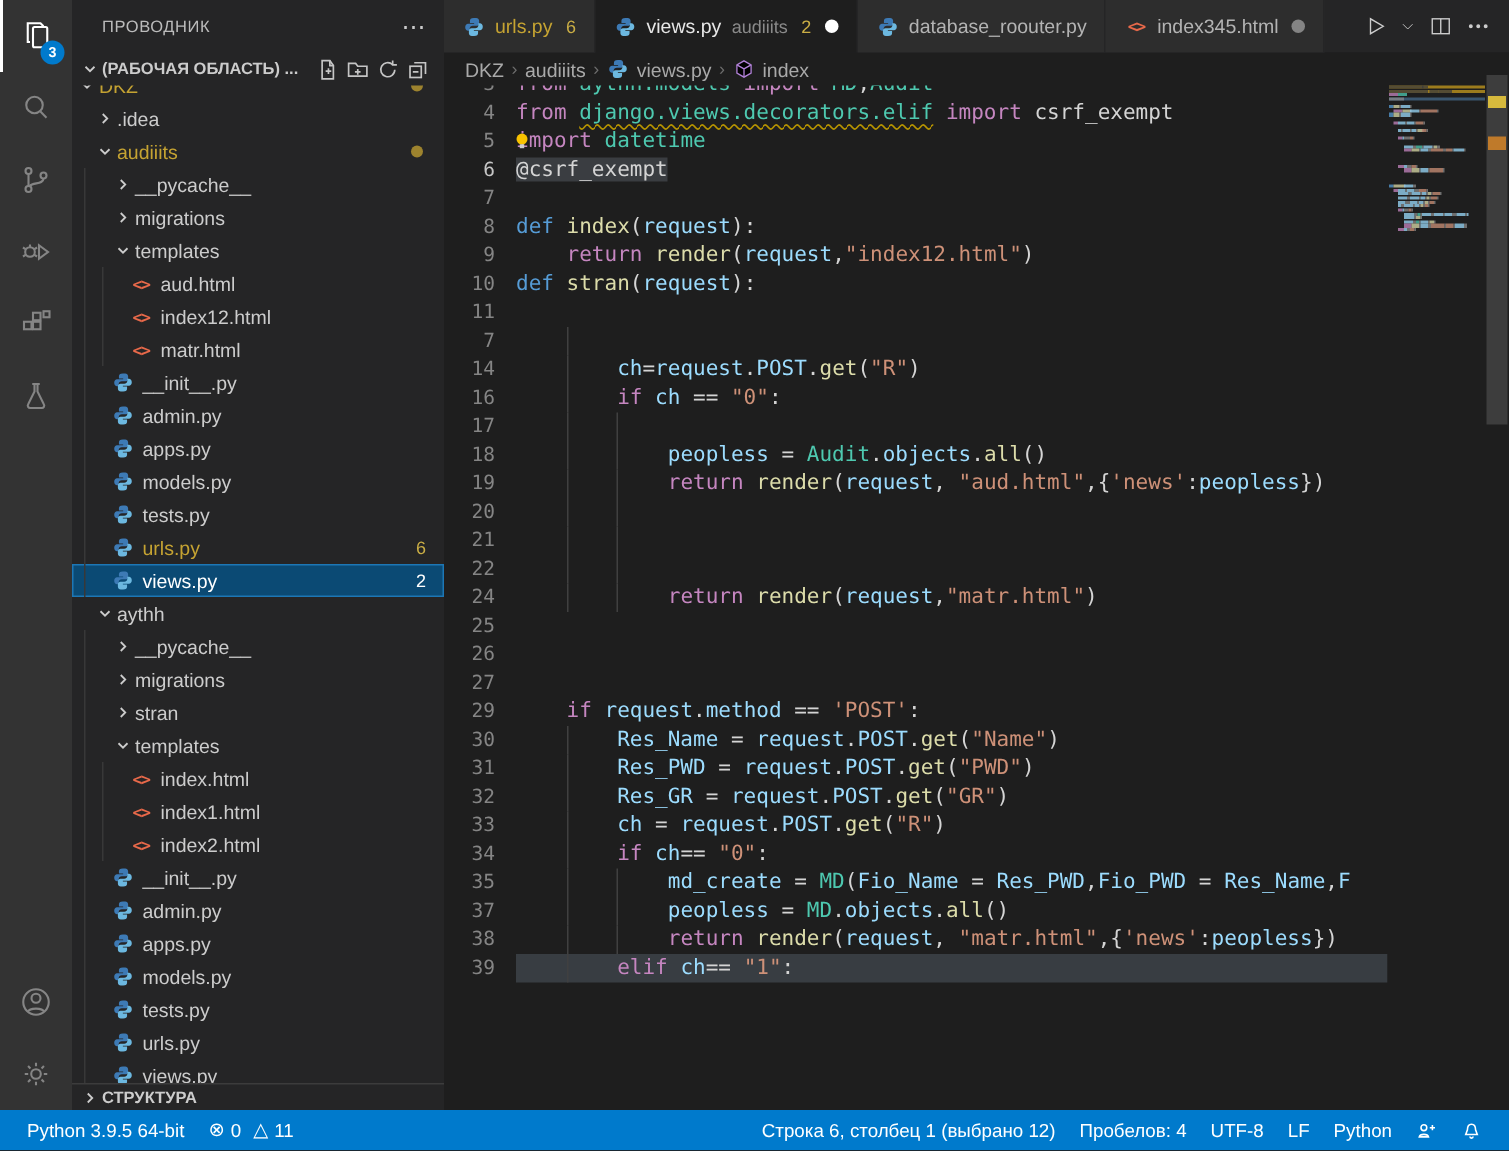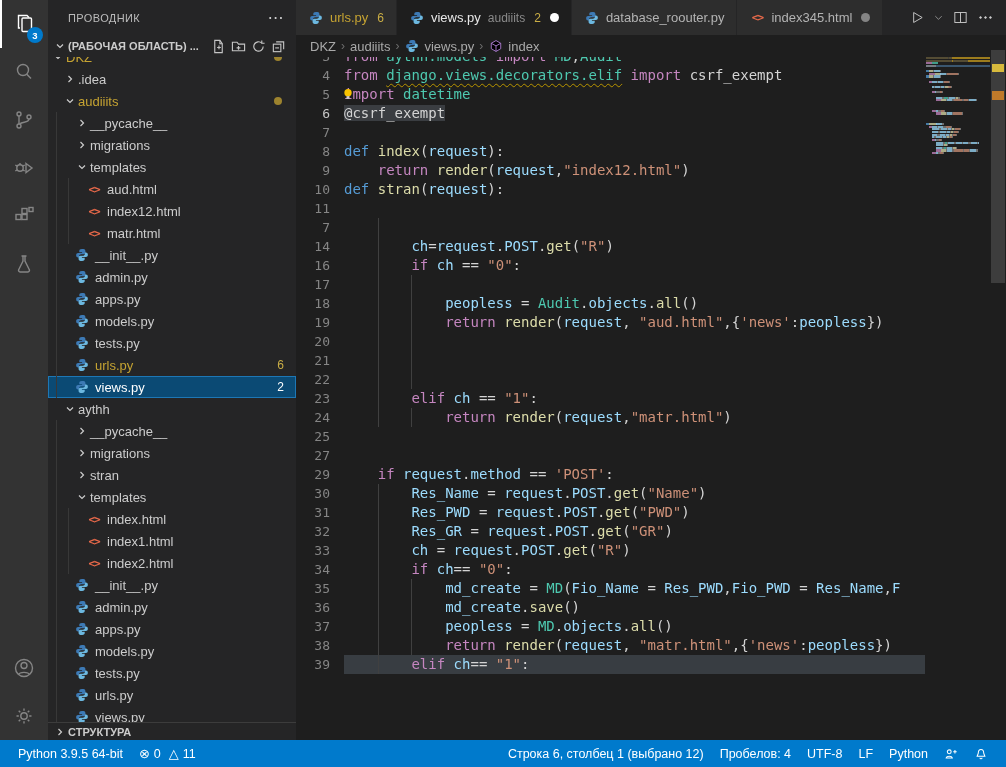--- a/index.html
+++ b/index.html
@@ -684,32 +684,31 @@
           <div class="cl-row"><span class="ln">11</span><span class="ctext"></span></div>
           <div class="cl-row"><span class="ln">7</span><span class="ctext"><span class="iguide" style="left: 4ch;"></span></span></div>
           <div class="cl-row"><span class="ln">14</span><span class="ctext"><span class="iguide" style="left: 4ch;"></span><span class="pl">        </span><span class="va">ch</span><span class="pl">=</span><span class="va">request</span><span class="pl">.</span><span class="va">POST</span><span class="pl">.</span><span class="fn">get</span><span class="pl">(</span><span class="st">"R"</span><span class="pl">)</span></span></div>
           <div class="cl-row"><span class="ln">16</span><span class="ctext"><span class="iguide" style="left: 4ch;"></span><span class="pl">        </span><span class="kw">if </span><span class="va">ch</span><span class="pl"> == </span><span class="st">"0"</span><span class="pl">:</span></span></div>
           <div class="cl-row"><span class="ln">17</span><span class="ctext"><span class="iguide" style="left: 4ch;"></span><span class="iguide" style="left: 8ch;"></span></span></div>
           <div class="cl-row"><span class="ln">18</span><span class="ctext"><span class="iguide" style="left: 4ch;"></span><span class="iguide" style="left: 8ch;"></span><span class="pl">            </span><span class="va">peopless</span><span class="pl"> = </span><span class="cl">Audit</span><span class="pl">.</span><span class="va">objects</span><span class="pl">.</span><span class="fn">all</span><span class="pl">()</span></span></div>
           <div class="cl-row"><span class="ln">19</span><span class="ctext"><span class="iguide" style="left: 4ch;"></span><span class="iguide" style="left: 8ch;"></span><span class="pl">            </span><span class="kw">return </span><span class="fn">render</span><span class="pl">(</span><span class="va">request</span><span class="pl">, </span><span class="st">"aud.html"</span><span class="pl">,{</span><span class="st">'news'</span><span class="pl">:</span><span class="va">peopless</span><span class="pl">})</span></span></div>
           <div class="cl-row"><span class="ln">20</span><span class="ctext"><span class="iguide" style="left: 4ch;"></span><span class="iguide" style="left: 8ch;"></span></span></div>
           <div class="cl-row"><span class="ln">21</span><span class="ctext"><span class="iguide" style="left: 4ch;"></span><span class="iguide" style="left: 8ch;"></span></span></div>
           <div class="cl-row"><span class="ln">22</span><span class="ctext"><span class="iguide" style="left: 4ch;"></span><span class="iguide" style="left: 8ch;"></span></span></div>
-          <div class="cl-row"><span class="ln">23</span><span class="ctext"><span class="iguide" style="left: 4ch;"></span><span class="pl">        </span><span class="kw">elif </span><span class="va">ch</span><span class="pl"> == </span><span class="st">"1"</span><span class="pl">:</span></span></div>
           <div class="cl-row"><span class="ln">24</span><span class="ctext"><span class="iguide" style="left: 4ch;"></span><span class="iguide" style="left: 8ch;"></span><span class="pl">            </span><span class="kw">return </span><span class="fn">render</span><span class="pl">(</span><span class="va">request</span><span class="pl">,</span><span class="st">"matr.html"</span><span class="pl">)</span></span></div>
           <div class="cl-row"><span class="ln">25</span><span class="ctext"></span></div>
+          <div class="cl-row"><span class="ln">26</span><span class="ctext"></span></div>
           <div class="cl-row"><span class="ln">27</span><span class="ctext"></span></div>
           <div class="cl-row"><span class="ln">29</span><span class="ctext"><span class="pl">    </span><span class="kw">if </span><span class="va">request</span><span class="pl">.</span><span class="va">method</span><span class="pl"> == </span><span class="st">'POST'</span><span class="pl">:</span></span></div>
           <div class="cl-row"><span class="ln">30</span><span class="ctext"><span class="iguide" style="left: 4ch;"></span><span class="pl">        </span><span class="va">Res_Name</span><span class="pl"> = </span><span class="va">request</span><span class="pl">.</span><span class="va">POST</span><span class="pl">.</span><span class="fn">get</span><span class="pl">(</span><span class="st">"Name"</span><span class="pl">)</span></span></div>
           <div class="cl-row"><span class="ln">31</span><span class="ctext"><span class="iguide" style="left: 4ch;"></span><span class="pl">        </span><span class="va">Res_PWD</span><span class="pl"> = </span><span class="va">request</span><span class="pl">.</span><span class="va">POST</span><span class="pl">.</span><span class="fn">get</span><span class="pl">(</span><span class="st">"PWD"</span><span class="pl">)</span></span></div>
           <div class="cl-row"><span class="ln">32</span><span class="ctext"><span class="iguide" style="left: 4ch;"></span><span class="pl">        </span><span class="va">Res_GR</span><span class="pl"> = </span><span class="va">request</span><span class="pl">.</span><span class="va">POST</span><span class="pl">.</span><span class="fn">get</span><span class="pl">(</span><span class="st">"GR"</span><span class="pl">)</span></span></div>
           <div class="cl-row"><span class="ln">33</span><span class="ctext"><span class="iguide" style="left: 4ch;"></span><span class="pl">        </span><span class="va">ch</span><span class="pl"> = </span><span class="va">request</span><span class="pl">.</span><span class="va">POST</span><span class="pl">.</span><span class="fn">get</span><span class="pl">(</span><span class="st">"R"</span><span class="pl">)</span></span></div>
           <div class="cl-row"><span class="ln">34</span><span class="ctext"><span class="iguide" style="left: 4ch;"></span><span class="pl">        </span><span class="kw">if </span><span class="va">ch</span><span class="pl">== </span><span class="st">"0"</span><span class="pl">:</span></span></div>
           <div class="cl-row"><span class="ln">35</span><span class="ctext"><span class="iguide" style="left: 4ch;"></span><span class="iguide" style="left: 8ch;"></span><span class="pl">            </span><span class="va">md_create</span><span class="pl"> = </span><span class="cl">MD</span><span class="pl">(</span><span class="va">Fio_Name</span><span class="pl"> = </span><span class="va">Res_PWD</span><span class="pl">,</span><span class="va">Fio_PWD</span><span class="pl"> = </span><span class="va">Res_Name</span><span class="pl">,</span><span class="va">F</span></span></div>
-          <div class="cl-row"><span class="ln">36</span><span class="ctext"><span class="iguide" style="left: 4ch;"></span><span class="iguide" style="left: 8ch;"></span><span class="pl">            </span><span class="va">md_create</span><span class="pl">.</span><span class="fn">save</span><span class="pl">()</span></span></div>
           <div class="cl-row"><span class="ln">37</span><span class="ctext"><span class="iguide" style="left: 4ch;"></span><span class="iguide" style="left: 8ch;"></span><span class="pl">            </span><span class="va">peopless</span><span class="pl"> = </span><span class="cl">MD</span><span class="pl">.</span><span class="va">objects</span><span class="pl">.</span><span class="fn">all</span><span class="pl">()</span></span></div>
           <div class="cl-row"><span class="ln">38</span><span class="ctext"><span class="iguide" style="left: 4ch;"></span><span class="iguide" style="left: 8ch;"></span><span class="pl">            </span><span class="kw">return </span><span class="fn">render</span><span class="pl">(</span><span class="va">request</span><span class="pl">, </span><span class="st">"matr.html"</span><span class="pl">,{</span><span class="st">'news'</span><span class="pl">:</span><span class="va">peopless</span><span class="pl">})</span></span></div>
           <div class="cl-row hl"><span class="ln">39</span><span class="ctext"><span class="iguide" style="left: 4ch;"></span><span class="pl">        </span><span class="kw">elif </span><span class="va">ch</span><span class="pl">== </span><span class="st">"1"</span><span class="pl">:</span></span></div>
         </div>
       </div>
     <div class="minimap" id="minimap">
         <div class="mm-row warn">
           <span class="mm-bar" style="left: 0px; width: 4px; background: rgb(60, 60, 60);"></span>
           <span class="mm-bar" style="left: 4px; width: 10.4px; background: rgb(60, 60, 60);"></span>
           <span class="mm-bar" style="left: 14.4px; width: 5.6px; background: rgb(60, 60, 60);"></span>

